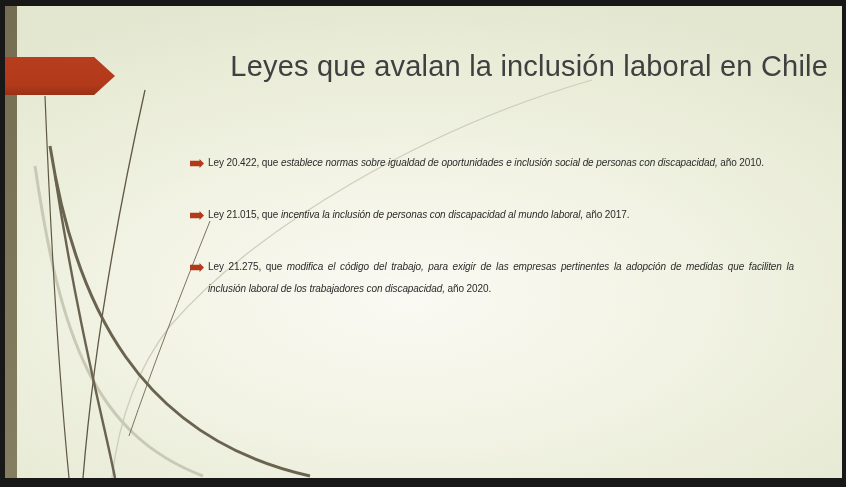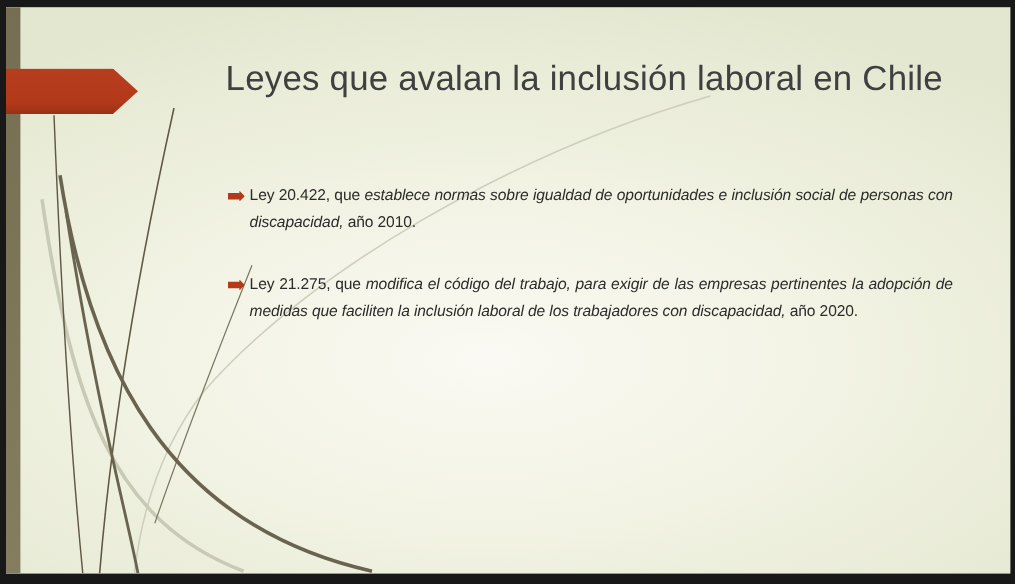--- a/index.html
+++ b/index.html
@@ -25,31 +25,32 @@
   }
   .accent-arrow{
     position:absolute;left:0;top:51px;width:110px;height:38px;
     background:linear-gradient(180deg,#b63d1d 0%,var(--accent-red) 74%,var(--accent-red-dark) 100%);
     clip-path:polygon(0 0, 81% 0, 100% 50%, 81% 100%, 0 100%);
   }
   .title{
     position:absolute;left:183px;top:44px;width:640px;
     font-size:29px;font-weight:400;letter-spacing:0.2px;
     color:var(--title-text);
+    text-align:right;
   }
   .bullets{position:absolute;left:185px;top:146px;width:604px;}
   .bullet-item{display:flex;align-items:flex-start;margin-bottom:30px;}
   .bullet-item:last-child{margin-bottom:0;margin-top:24px;}
   .bullet-marker{
     flex:0 0 14px;width:14px;height:9px;margin-top:7px;margin-right:4px;
     background:var(--accent-red);
     clip-path:polygon(0 20%, 68% 20%, 68% 0, 100% 50%, 68% 100%, 68% 80%, 0 80%);
   }
   .bullet-text{
-    flex:1;font-size:13px;line-height:22px;letter-spacing:-0.1px;
+    flex:1;font-size:10px;line-height:22px;letter-spacing:-0.1px;
     color:var(--body-text);text-align:justify;
   }
   .bullet-text .it{font-style:italic;}
 </style>
 </head>
 <body>
 
 <div class="stage">
   <div class="slide">
 
@@ -72,20 +73,24 @@
 
     <h1 class="title">Leyes que avalan la inclusión laboral en Chile</h1>
 
     <div class="bullets">
       <div class="bullet-item">
         <span class="bullet-marker"></span>
         <p class="bullet-text"><span>Ley 20.422, que </span><span class="it">establece normas sobre igualdad de oportunidades e inclusión social de personas con discapacidad,</span><span> año 2010.</span></p>
       </div>
 
 
+      <div class="bullet-item">
+        <span class="bullet-marker"></span>
+        <p class="bullet-text"><span>Ley 21.015, que </span><span class="it">incentiva la inclusión de personas con discapacidad al mundo laboral,</span><span> año 2017.</span></p>
+      </div>
 
       <div class="bullet-item">
         <span class="bullet-marker"></span>
         <p class="bullet-text"><span>Ley 21.275, que </span><span class="it">modifica el código del trabajo, para exigir de las empresas pertinentes la adopción de medidas que faciliten la inclusión laboral de los trabajadores con discapacidad,</span><span> año 2020.</span></p>
       </div>
     </div>
 
   </div>
 </div>
 

